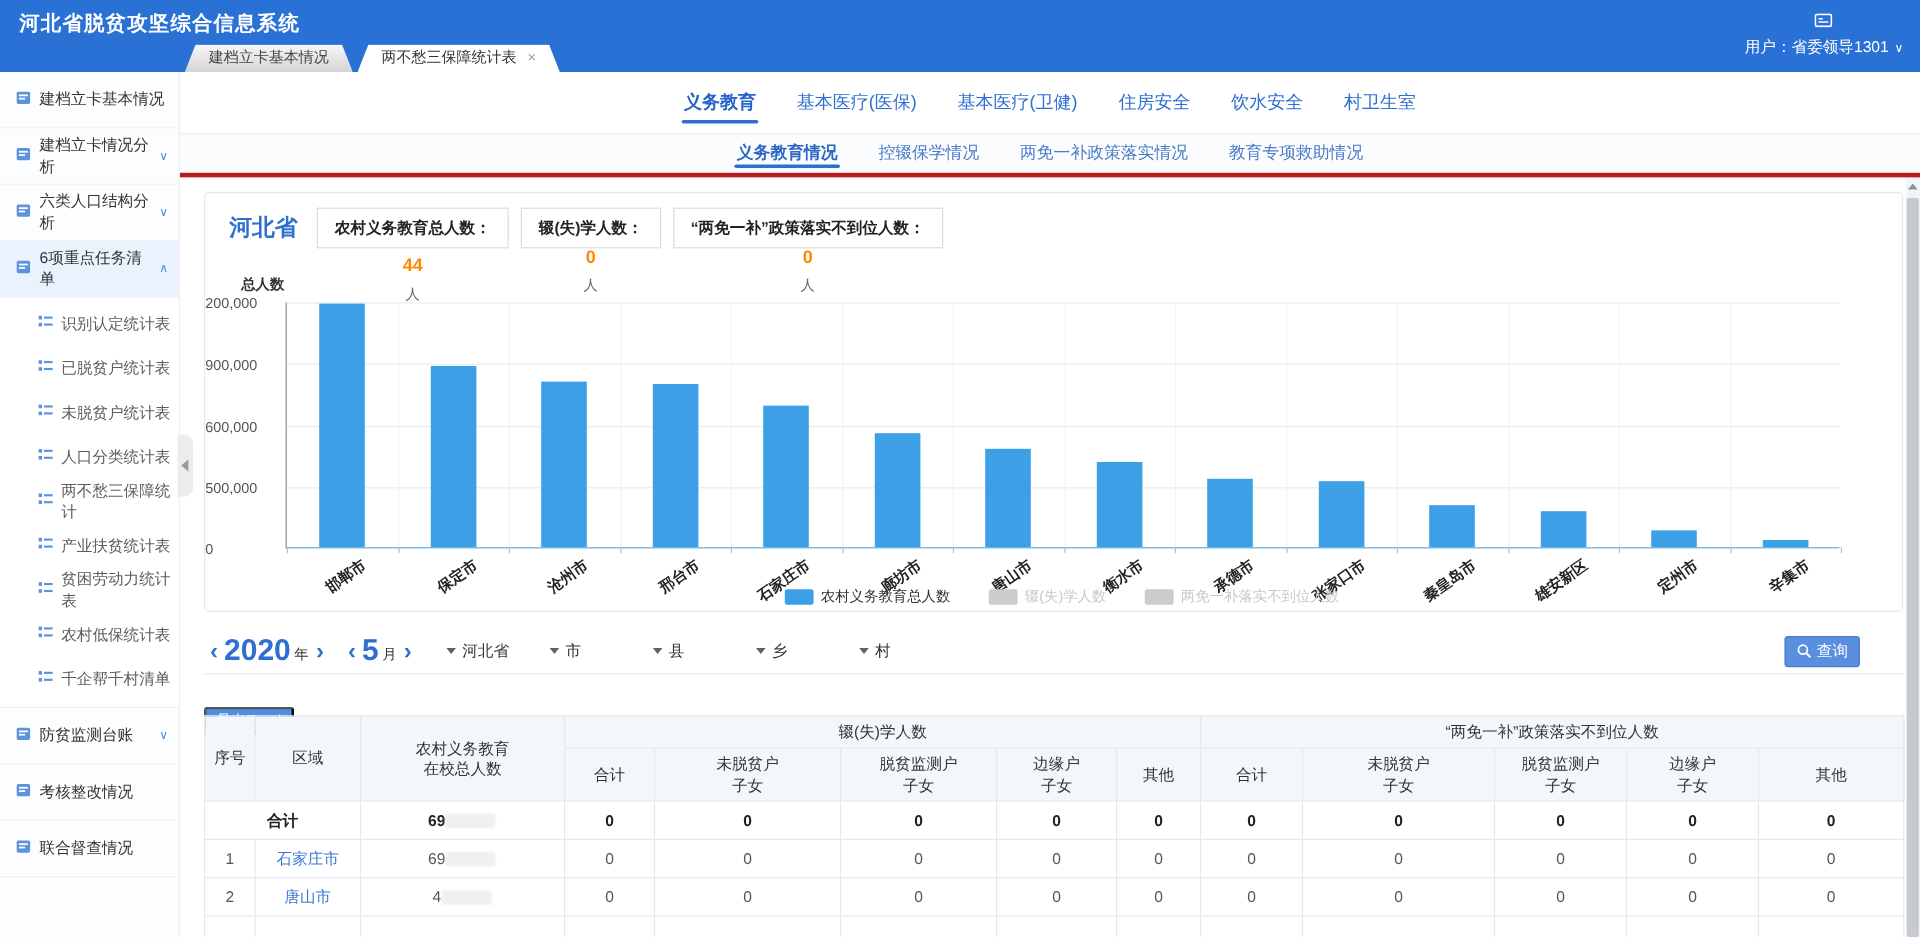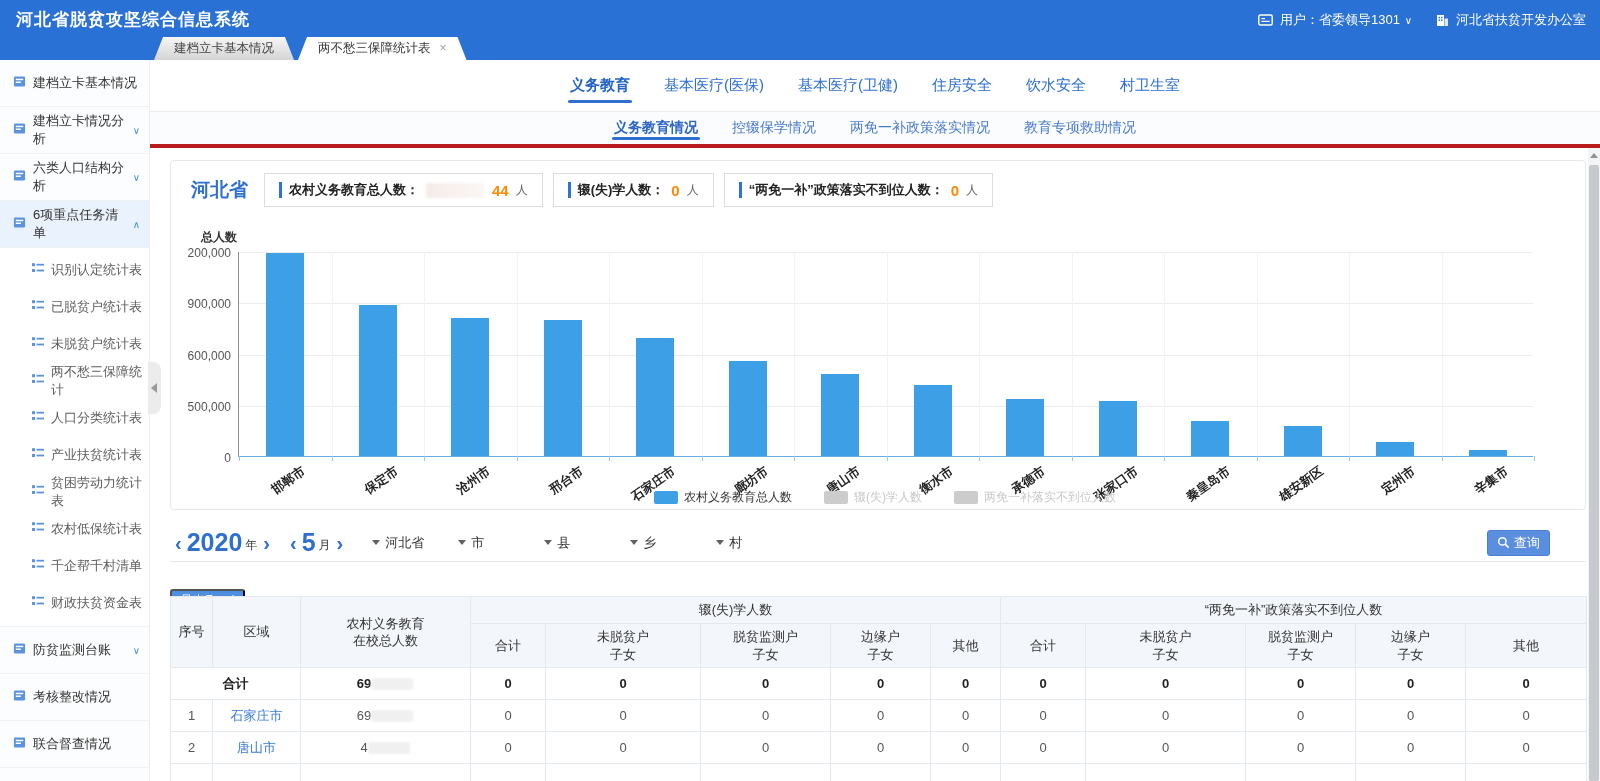--- a/index.html
+++ b/index.html
@@ -3,21 +3,21 @@
 <meta charset="utf-8">
 <style>
   * { margin:0; padding:0; box-sizing:border-box; }
   html,body { width:1600px; height:781px; }
   body { position:relative; overflow:hidden; background:#fff;
          font-family:"Liberation Sans","DejaVu Sans",sans-serif; color:#333; }
 
   
   .topbar { position:absolute; left:0; top:0; right:0; height:60px; background:#2a71d6; }
   .app-title { position:absolute; left:16px; top:8px; color:#fff; font-size:17px; font-weight:700; letter-spacing:1px; }
-  .user-area { position:absolute; right:14px; top:11px; display:flex; align-items:center; gap:7px; color:#fff; font-size:13px; }
+  .user-area { position:absolute; right:14px; top:11px; display:flex; align-items:center; gap:7px; color:#fff; font-size:13px;flex-direction:column; }
   .user-area .sep { width:10px; }
   .u-caret { font-size:10px; margin-left:2px; }
 
   
   .wtabs { position:absolute; left:154px; bottom:0; display:flex; align-items:flex-end; gap:4px; }
   .wtab { height:23px; line-height:23px; padding:0 20px; font-size:12.5px; cursor:pointer; white-space:nowrap;
           clip-path:polygon(9px 0, calc(100% - 9px) 0, 100% 100%, 0 100%); }
   .wtab.inactive { background:linear-gradient(#f7f7f7,#d4d4d4); color:#444; }
   .wtab.active { background:#fff; color:#333; }
   .wtab .close { color:#9aa0a6; margin-left:9px; font-size:12px; }
@@ -45,35 +45,35 @@
   .subtab { position:relative; height:100%; display:flex; align-items:center; font-size:14px; color:#4a7bc8; cursor:pointer; padding:0 2px; }
   .subtab.active { color:#2d66c4; font-weight:700; }
   .subtab.active::after { content:""; position:absolute; left:0; right:0; bottom:4px; height:3px; background:#2e6fd0; border-radius:2px; }
   .content { position:absolute; left:0; top:88px; right:12px; bottom:0; background:#fff; overflow:hidden; }
 
   
   .card { position:absolute; left:20px; top:12px; width:1416px; height:350px; background:#fff;
           border:1px solid #e5e8ed; border-radius:4px; }
   .statrow { position:absolute; left:14px; top:12px; display:flex; align-items:center; }
   .region-name { font-size:19px; font-weight:700; color:#2e6fd0; margin:0 16px 0 6px; }
-  .stat-box { display:flex; align-items:center; gap:7px; height:34px; padding:0 14px; border:1px solid #dcdcdc; margin-right:10px; }
+  .stat-box { display:flex; align-items:center; gap:7px; height:34px; padding:0 14px; border:1px solid #dcdcdc; margin-right:10px;flex-direction:column; }
   .stat-accent { width:3px; height:16px; background:#2e72d8; }
   .stat-label { font-size:13px; font-weight:700; color:#222; }
   .stat-value { font-size:15px; font-weight:700; color:#ff8800; }
   .stat-unit { font-size:12px; color:#666; }
   .redact { display:inline-block; width:58px; height:15px; background:linear-gradient(90deg,#f6ece8,#fbf7f5);
             border-radius:2px; filter:blur(1px); vertical-align:-2px; margin-right:1px; }
   .redact.sm { width:42px; height:12px; background:#f0f0f0; }
 
   .chart { position:absolute; left:0; top:60px; width:100%; height:286px; }
   .y-title { position:absolute; left:30px; top:8px; font-size:12px; font-weight:700; color:#333; }
   .plot { position:absolute; left:67px; top:31px; width:1295px; height:205px; border-left:1px solid #8a8f96; border-bottom:1px solid #63ace4; }
   .gridline { position:absolute; left:0; right:0; height:1px; background:#ececec; }
   .vline { position:absolute; top:0; bottom:0; width:1px; background:#f3f3f3; }
-  .ytick { position:absolute; right:100%; width:60px; margin-right:8px; text-align:right; font-size:12px; color:#555; transform:translateY(-6px); }
+  .ytick { position:absolute; right:100%; width:60px; margin-right:8px; text-align:left; font-size:12px; color:#555; transform:translateY(-6px); }
   .bar { position:absolute; bottom:0; width:38px; background:#3d9fe6; }
   .xtick { position:absolute; top:100%; width:1px; height:5px; background:#9cc6ea; }
   .xlab { position:absolute; top:calc(100% + 7px); font-size:12.5px; font-weight:700; color:#222; white-space:nowrap;
           transform:translateX(-100%) rotate(-35deg); transform-origin:100% 0; }
   .legend { position:absolute; left:0; right:0; top:268px; display:flex; justify-content:center; align-items:center; gap:18px; }
   .lg-item { display:flex; align-items:center; gap:6px; font-size:12px; color:#333; cursor:pointer;padding-left:14px; }
   .lg-item.off { color:#c8c8c8; }
   .lg-swatch { width:24px; height:13px; border-radius:2px; }
 
   
@@ -200,38 +200,38 @@
             </svg></span>
           <span>未脱贫户统计表</span>
         </div>
         <div class="sb-subitem">
           <span><svg width="12" height="12" viewBox="0 0 12 12">
               <rect x="0" y="1.2" width="3" height="3" fill="#5b94dd"></rect>
               <rect x="4.6" y="1.8" width="7.4" height="1.8" fill="#5b94dd"></rect>
               <rect x="0" y="7" width="3" height="3" fill="#5b94dd"></rect>
               <rect x="4.6" y="7.6" width="7.4" height="1.8" fill="#5b94dd"></rect>
             </svg></span>
+          <span>人口分类统计表</span>
+        </div>
+        <div class="sb-subitem">
+          <span><svg width="12" height="12" viewBox="0 0 12 12">
+              <rect x="0" y="1.2" width="3" height="3" fill="#5b94dd"></rect>
+              <rect x="4.6" y="1.8" width="7.4" height="1.8" fill="#5b94dd"></rect>
+              <rect x="0" y="7" width="3" height="3" fill="#5b94dd"></rect>
+              <rect x="4.6" y="7.6" width="7.4" height="1.8" fill="#5b94dd"></rect>
+            </svg></span>
           <span>两不愁三保障统计</span>
         </div>
         <div class="sb-subitem">
           <span><svg width="12" height="12" viewBox="0 0 12 12">
               <rect x="0" y="1.2" width="3" height="3" fill="#5b94dd"></rect>
               <rect x="4.6" y="1.8" width="7.4" height="1.8" fill="#5b94dd"></rect>
               <rect x="0" y="7" width="3" height="3" fill="#5b94dd"></rect>
               <rect x="4.6" y="7.6" width="7.4" height="1.8" fill="#5b94dd"></rect>
             </svg></span>
-          <span>人口分类统计表</span>
-        </div>
-        <div class="sb-subitem">
-          <span><svg width="12" height="12" viewBox="0 0 12 12">
-              <rect x="0" y="1.2" width="3" height="3" fill="#5b94dd"></rect>
-              <rect x="4.6" y="1.8" width="7.4" height="1.8" fill="#5b94dd"></rect>
-              <rect x="0" y="7" width="3" height="3" fill="#5b94dd"></rect>
-              <rect x="4.6" y="7.6" width="7.4" height="1.8" fill="#5b94dd"></rect>
-            </svg></span>
           <span>产业扶贫统计表</span>
         </div>
         <div class="sb-subitem">
           <span><svg width="12" height="12" viewBox="0 0 12 12">
               <rect x="0" y="1.2" width="3" height="3" fill="#5b94dd"></rect>
               <rect x="4.6" y="1.8" width="7.4" height="1.8" fill="#5b94dd"></rect>
               <rect x="0" y="7" width="3" height="3" fill="#5b94dd"></rect>
               <rect x="4.6" y="7.6" width="7.4" height="1.8" fill="#5b94dd"></rect>
             </svg></span>
           <span>贫困劳动力统计表</span>
@@ -246,29 +246,20 @@
           <span>农村低保统计表</span>
         </div>
         <div class="sb-subitem">
           <span><svg width="12" height="12" viewBox="0 0 12 12">
               <rect x="0" y="1.2" width="3" height="3" fill="#5b94dd"></rect>
               <rect x="4.6" y="1.8" width="7.4" height="1.8" fill="#5b94dd"></rect>
               <rect x="0" y="7" width="3" height="3" fill="#5b94dd"></rect>
               <rect x="4.6" y="7.6" width="7.4" height="1.8" fill="#5b94dd"></rect>
             </svg></span>
           <span>千企帮千村清单</span>
-        </div>
-        <div class="sb-subitem">
-          <span><svg width="12" height="12" viewBox="0 0 12 12">
-              <rect x="0" y="1.2" width="3" height="3" fill="#5b94dd"></rect>
-              <rect x="4.6" y="1.8" width="7.4" height="1.8" fill="#5b94dd"></rect>
-              <rect x="0" y="7" width="3" height="3" fill="#5b94dd"></rect>
-              <rect x="4.6" y="7.6" width="7.4" height="1.8" fill="#5b94dd"></rect>
-            </svg></span>
-          <span>财政扶贫资金表</span>
         </div>
       </div>
       <div class="sb-item">
         <span><svg width="13" height="13" viewBox="0 0 14 14">
             <rect x="1" y="1.5" width="12" height="11" rx="1.5" fill="#5b94dd"></rect>
             <rect x="3" y="4" width="8" height="1.6" fill="#fff"></rect>
             <rect x="3" y="7" width="5.5" height="1.6" fill="#fff"></rect>
           </svg></span>
         <span>防贫监测台账</span>
         <span class="sb-caret">∨</span>

